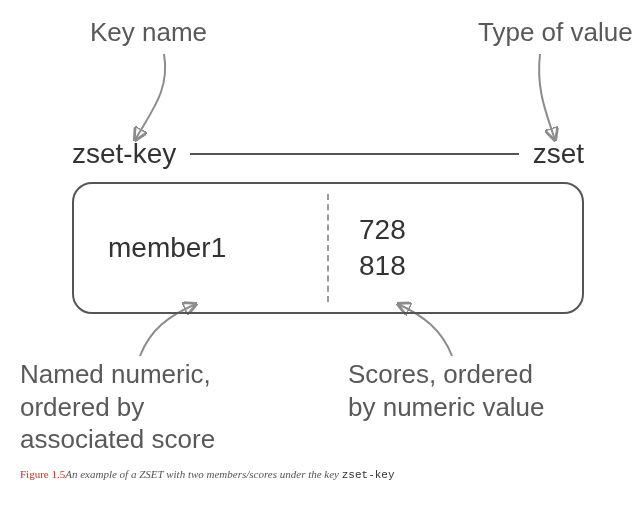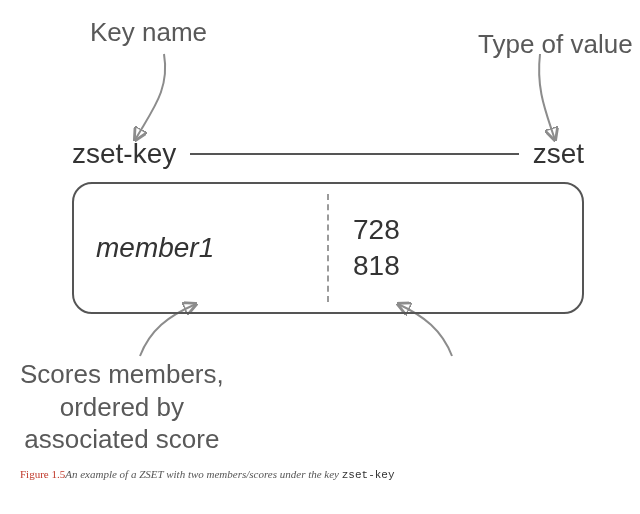--- a/index.html
+++ b/index.html
@@ -16,25 +16,25 @@
   .stage {
     position: relative;
     width: 640px;
     height: 514px;
   }
   .label {
     position: absolute;
     font-size: 26px;
     color: #595959;
     line-height: 1.25;
-    text-align: center;
+    text-align: left;
     white-space: pre;
   }
   .label.top-left  { left: 90px;  top: 16px;  }
-  .label.top-right { left: 478px; top: 28px;  }
+  .label.top-right { left: 478px; top: 16px;  }
   .label.bot-left  { left: 20px;  top: 358px; }
   .label.bot-right { left: 348px; top: 358px; }
 
   .boxwrap {
     position: absolute;
     left: 72px;
     top: 138px;
     width: 512px;
   }
   .header {
@@ -61,21 +61,21 @@
     color: #333;
     font-weight: 400;
   }
   .colL, .colR {
     flex: 1 1 50%;
     display: flex;
     flex-direction: column;
     justify-content: center;
     gap: 4px;
   }
-  .colL { padding-left: 22px; font-style: italic; }
+  .colL { padding-left: 34px; }
   .colR { padding-left: 28px; }
   .vdash {
     position: absolute;
     left: 50%;
     top: 10px;
     bottom: 10px;
     border-left: 2px dashed #9a9a9a;
     transform: translateX(-1px);
   }
 
@@ -115,23 +115,25 @@
       </marker>
     </defs>
     <path d="M 164 54 C 170 90, 152 110, 135 140" marker-end="url(#ah)"></path>
     <path d="M 540 54 C 536 90, 546 112, 555 140" marker-end="url(#ah)"></path>
     <path d="M 140 356 C 150 330, 168 316, 196 304" marker-end="url(#ah)"></path>
     <path d="M 452 356 C 442 330, 424 316, 398 304" marker-end="url(#ah)"></path>
   </svg>
 
   <div class="label top-left">Key name</div>
   <div class="label top-right">Type of value</div>
-  <div class="label bot-left">Scores members,
+  <div class="label bot-left">Named numeric,
 ordered by
 associated score</div>
+  <div class="label bot-right">Scores, ordered
+by numeric value</div>
 
   <div class="boxwrap">
     <div class="header">
       <span>zset-key</span>
       <span class="hline"></span>
       <span>zset</span>
     </div>
     <div class="rbox">
       <div class="colL">
         <div>member1</div>

